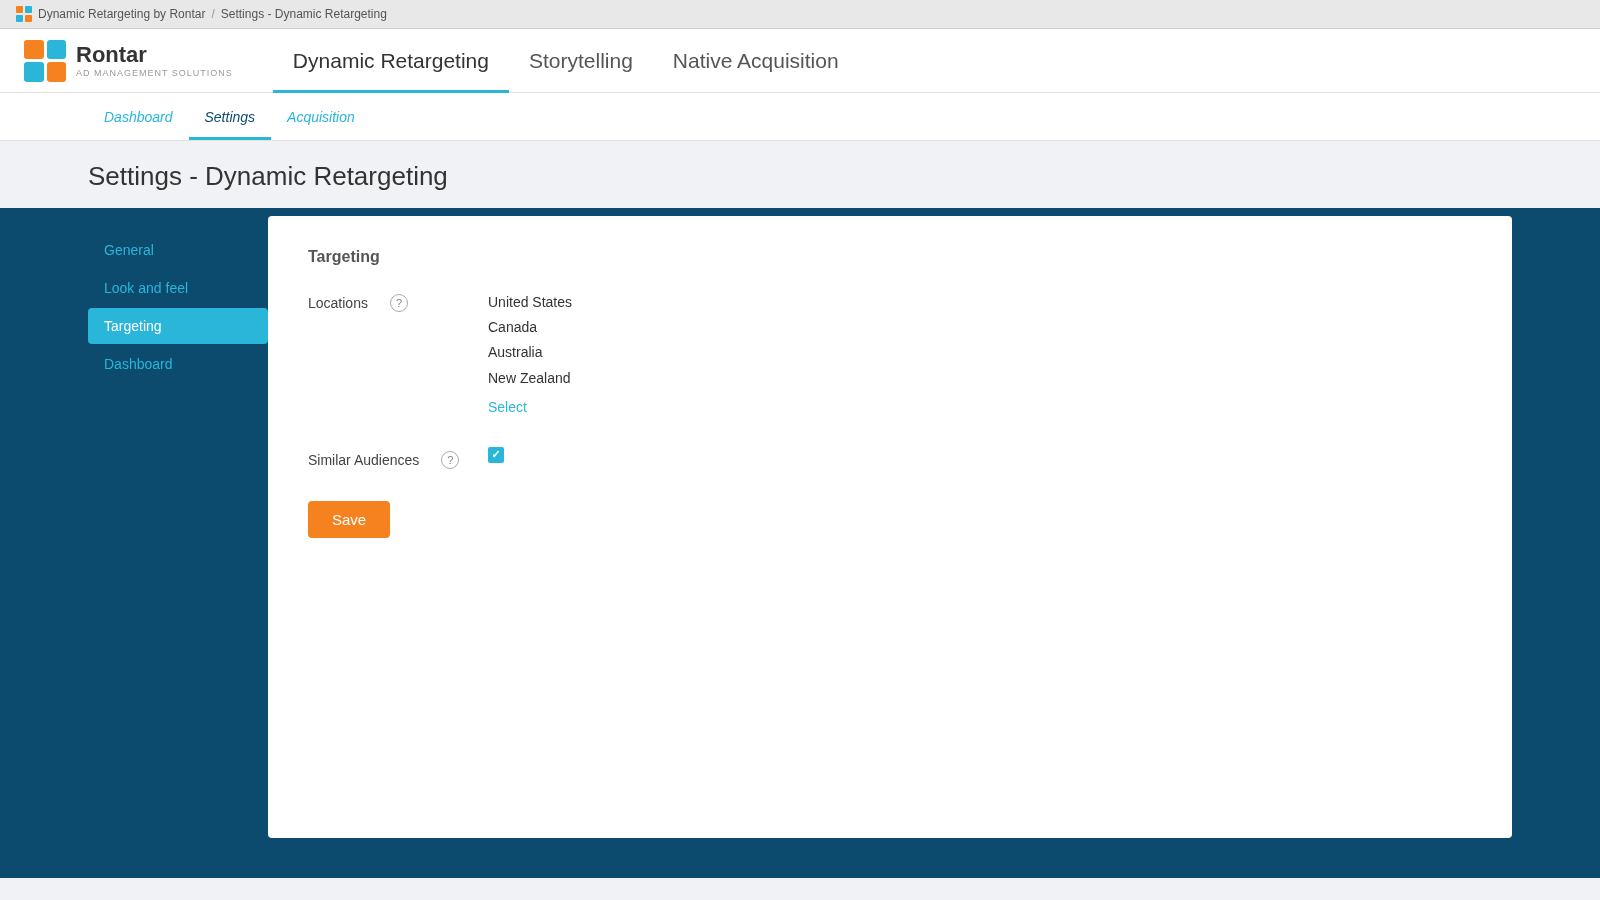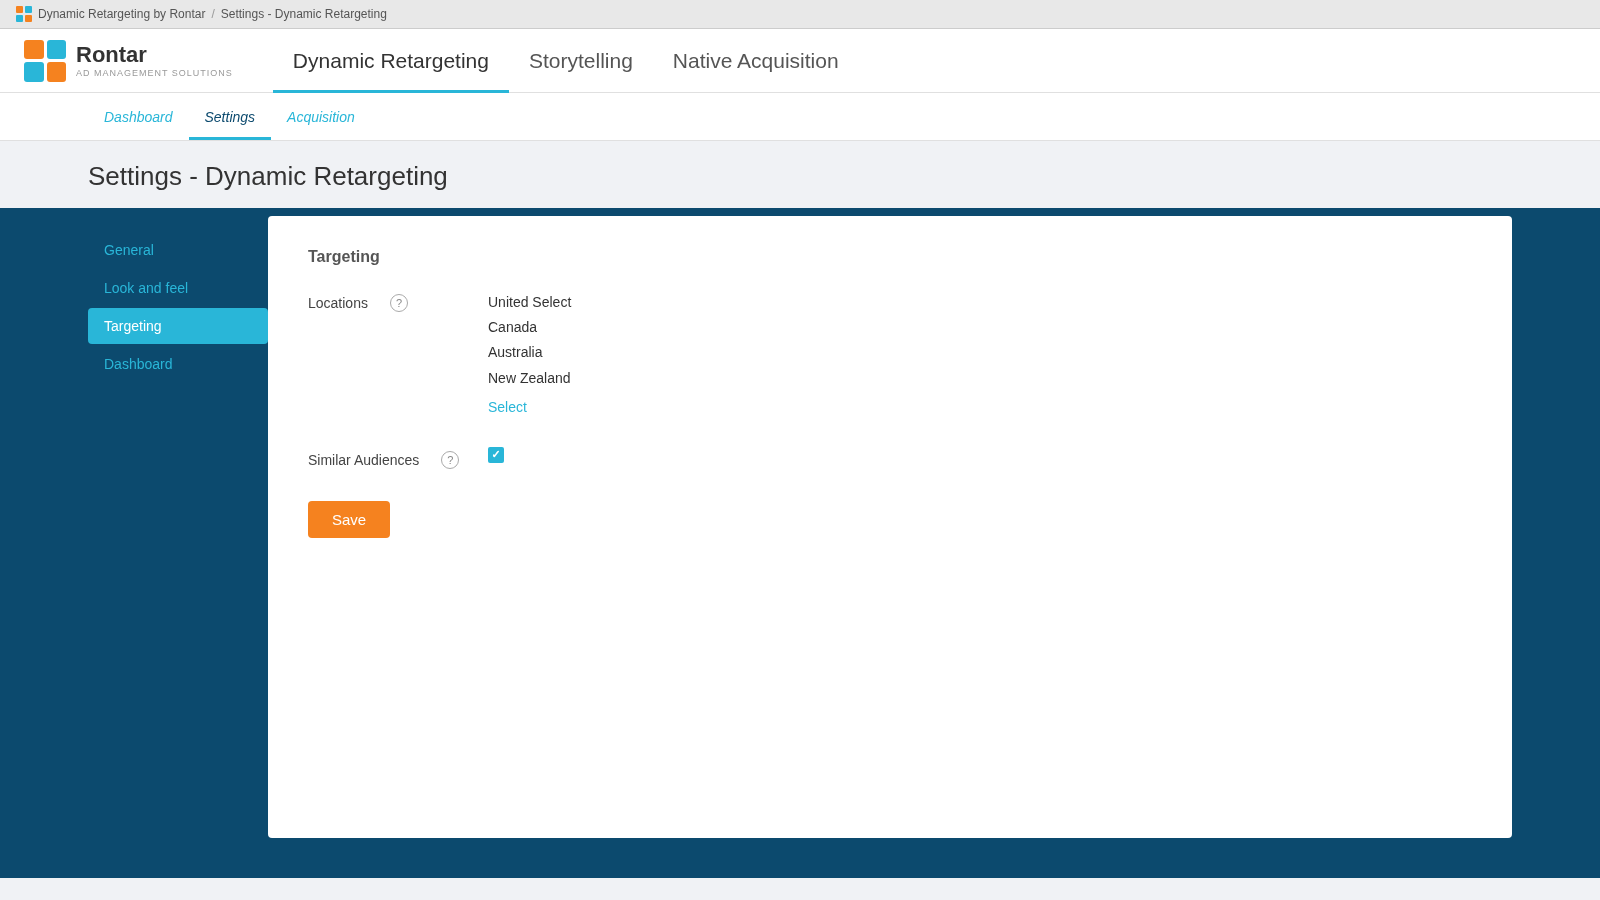--- a/index.html
+++ b/index.html
@@ -254,21 +254,21 @@
     <div class="section-title">Targeting</div>
 
     
     <div class="field-row">
       <div class="field-label">
         <span>Locations</span>
         <span class="help-icon">?</span>
       </div>
       <div class="field-value">
         <ul class="location-list">
-          <li>United Select</li>
+          <li>United States</li>
           <li>Canada</li>
           <li>Australia</li>
           <li>New Zealand</li>
         </ul>
         <a class="select-link">Select</a>
       </div>
     </div>
 
     
     <div class="field-row">

